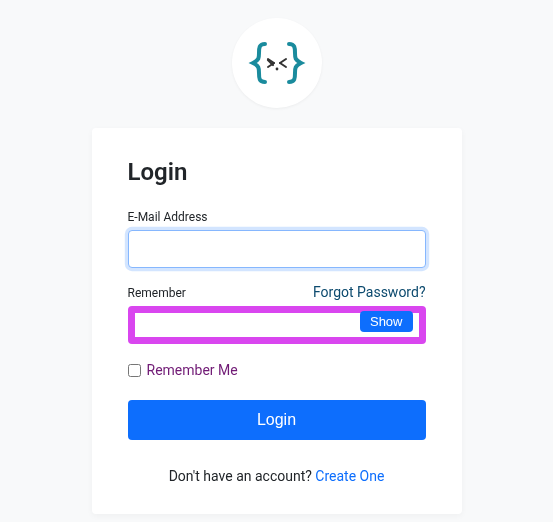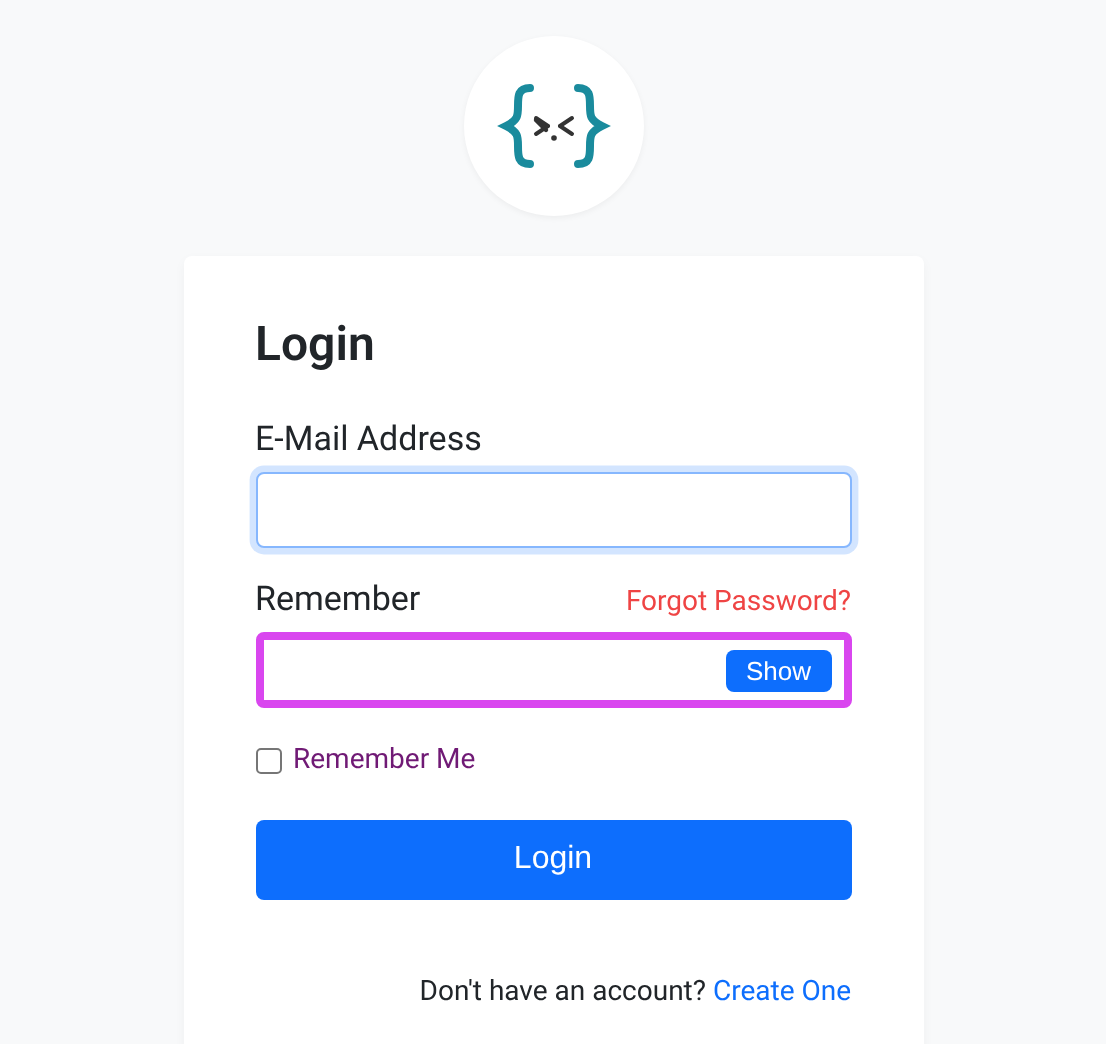--- a/index.html
+++ b/index.html
@@ -50,47 +50,47 @@
     .form-group {
       margin-bottom: 16px;
     }
     .label-row {
       display: flex;
       justify-content: space-between;
       align-items: baseline;
       margin-bottom: 6px;
     }
     .form-label {
-      font-size: 17px;
+      font-size: 12px;
       color: #212529;
     }
     .forgot-link {
       font-size: 14px;
-      color: #ef4444;
+      color: #0c4a6e;
       text-decoration: none;
       cursor: pointer;
     }
     .form-input {
       width: 100%;
       height: 38px;
       border: 1px solid #ced4da;
       border-radius: 4px;
       padding: 6px 12px;
       font-size: 14px;
       outline: none;
     }
     .form-input.focused {
       border-color: #86b7fe;
       box-shadow: 0 0 0 0.2rem rgba(13,110,253,.18);
     }
     .password-wrap {
       position: relative;
       display: flex;
-      align-items: flex-start;
-      border: 4px solid #d946ef;
+      align-items: flex-end;
+      border: 7px solid #d946ef;
       border-radius: 4px;
       height: 38px;
       padding-right: 6px;
     }
     .password-input {
       flex: 1;
       border: none;
       outline: none;
       padding: 6px 12px;
       font-size: 14px;
@@ -126,22 +126,22 @@
       width: 100%;
       height: 40px;
       background-color: #0d6efd;
       color: #ffffff;
       border: none;
       border-radius: 4px;
       font-size: 16px;
       cursor: pointer;
     }
     .create-row {
-      text-align: right;
-      margin-top: 38px;
+      text-align: center;
+      margin-top: 28px;
       font-size: 14px;
       color: #212529;
     }
     .create-link {
       color: #0d6efd;
       text-decoration: none;
       cursor: pointer;
     }
   </style>
 </head>

